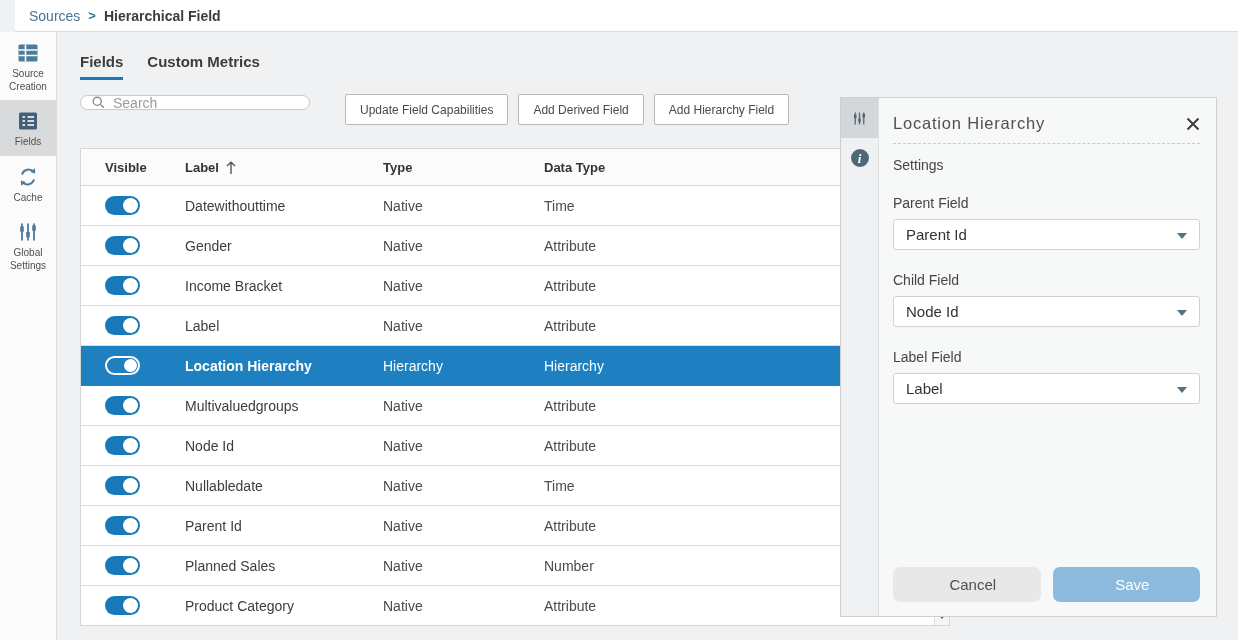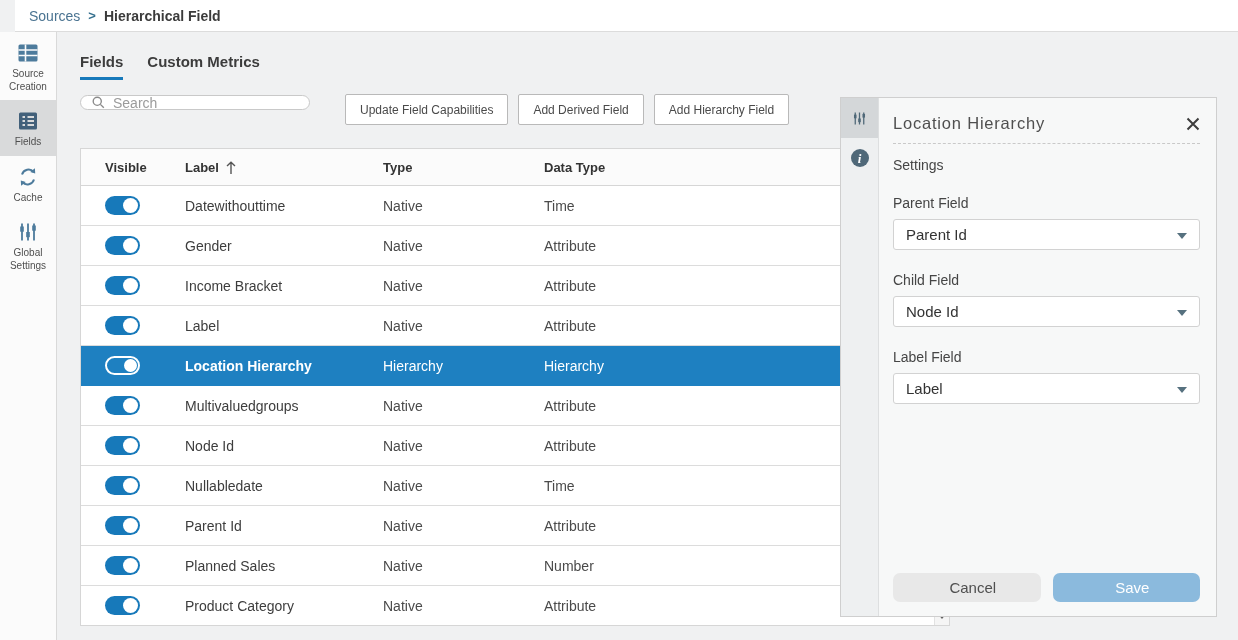--- a/index.html
+++ b/index.html
@@ -128,21 +128,21 @@
     margin-top:8px; height:31px; background:#fff; border:1px solid #d2d2d2;
     border-radius:3px; display:flex; align-items:center; padding:0 12px;
     font-size:15px; color:#333; position:relative; cursor:pointer;
   }
   .pselect .caret {
     position:absolute; right:12px; top:13px; width:0; height:0;
     border-left:5px solid transparent; border-right:5px solid transparent;
     border-top:6px solid #56717f;
   }
   .pfooter { position:absolute; left:14px; right:16px; bottom:14px; display:flex; gap:12px; }
-  .pbtn { flex:1; height:29px; border:none; border-radius:7px; font-family:"Liberation Sans", sans-serif; font-size:15px; cursor:pointer;padding-left:12px; }
+  .pbtn { flex:1; height:35px; border:none; border-radius:7px; font-family:"Liberation Sans", sans-serif; font-size:15px; cursor:pointer;padding-left:12px; }
   .pbtn.cancel { background:#e8e8e8; color:#4f4f4f; }
   .pbtn.save { background:var(--save-button,#8bbadd); color:#fff; }
 </style>
 </head>
 <body>
 
 <div id="app">
 
   <div class="topbar">
     <span class="crumb-parent">Sources</span>

